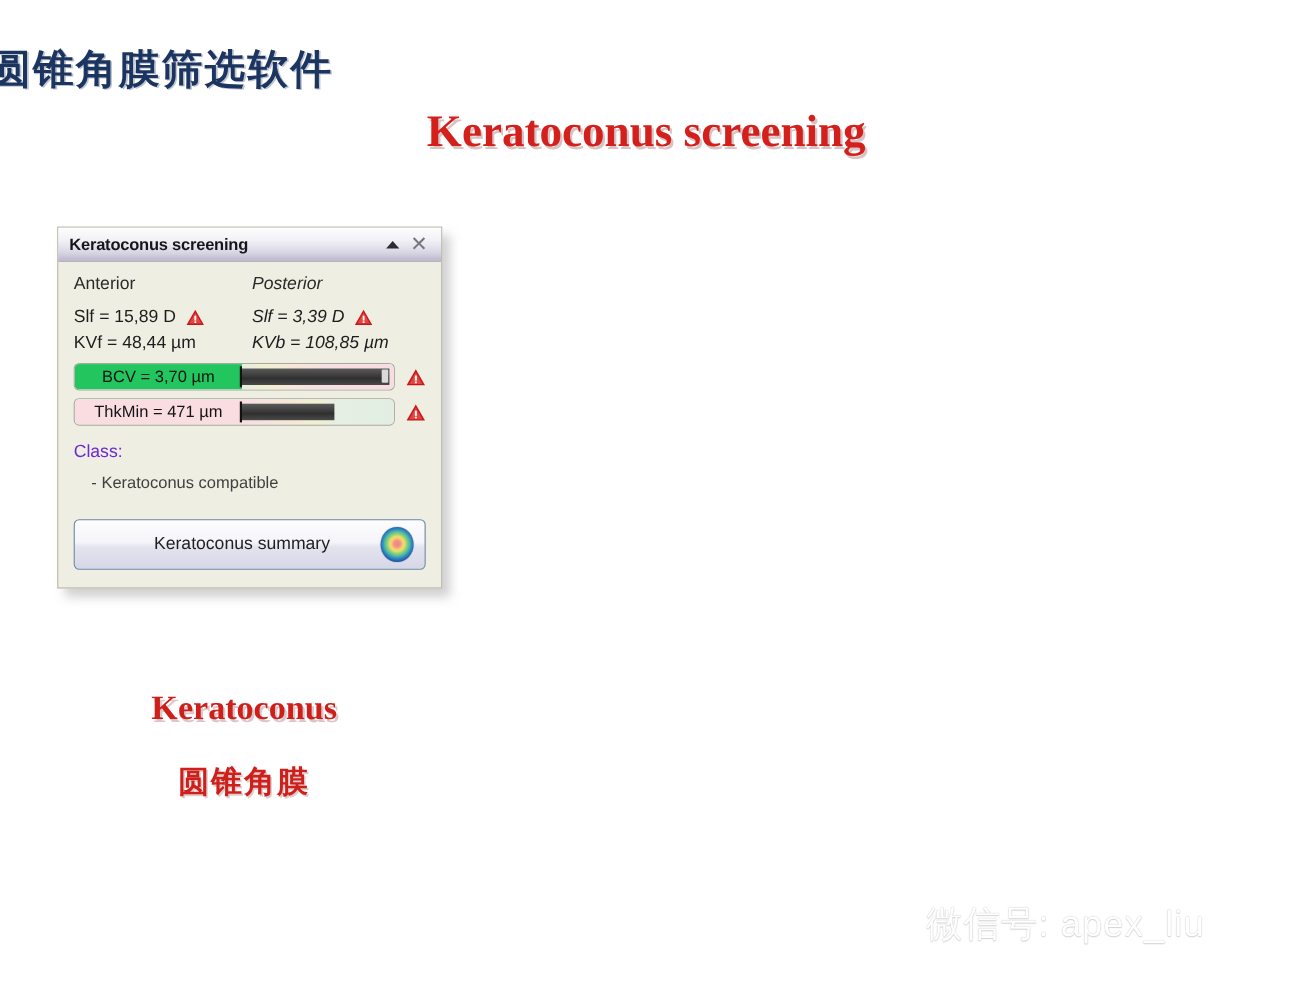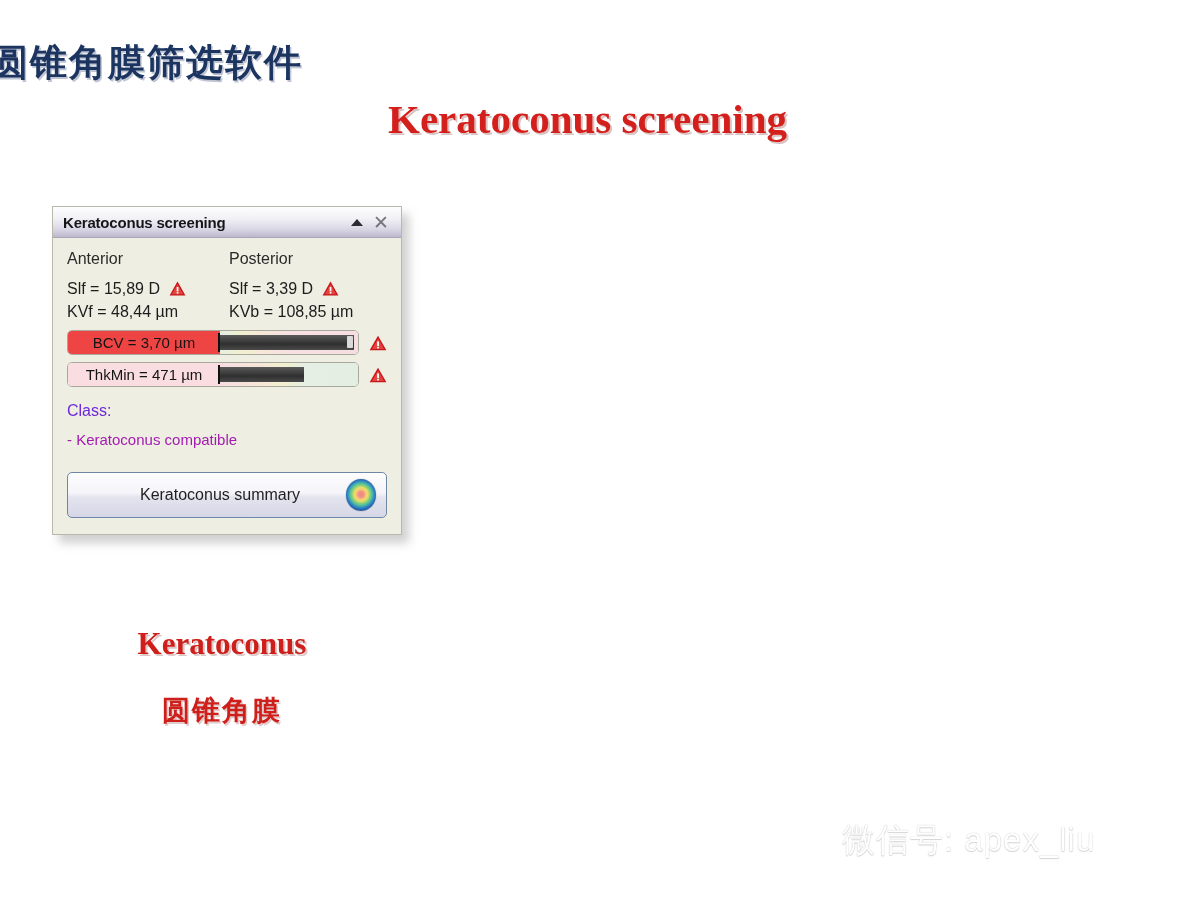--- a/index.html
+++ b/index.html
@@ -117,21 +117,21 @@
     border-right: 6px solid transparent;
     border-bottom: 7px solid #2b2b33;
   }
   .close-x { font-size: 19px; line-height: 1; color: #76767e; font-family: "Liberation Sans", sans-serif; }
 
   .dlg-body { padding: 12px 14px 16px 14px; }
 
   
   .metrics { display: flex; }
   .mcol { width: 50%; }
-  .mcol.right { padding-left: 4px; }
+  .mcol.right { padding-left: 4px; font-style: italic; }
   .mhead {
     font-size: 16px;
     color: #2a2a2a;
     margin-bottom: 9px;
     white-space: nowrap;
   }
   .mrow {
     display: flex;
     align-items: center;
     font-size: 16px;
@@ -172,21 +172,21 @@
     width: 152px;
     flex: none;
     display: flex;
     align-items: center;
     justify-content: center;
     font-size: 15px;
     color: #141414;
     white-space: nowrap;
     position: relative;
   }
-  .gauge .label.white { background: #ef4444; }
+  .gauge .label.white { background: #22c55e; }
   .gauge .label.pink  { background: #f9dde1; }
   .gauge .label:after {
     content: "";
     position: absolute;
     right: 0; top: 2px; bottom: 2px;
     width: 2px;
     background: #111;
   }
   .gauge .track {
     flex: 1;
@@ -215,23 +215,24 @@
   .gauge-row .warn { margin-left: 10px; width: 18px; height: 16px; }
 
   
   .class-label {
     font-size: 16px;
     color: #6d28d9;
     margin-top: 15px;
   }
   .class-value {
     font-size: 15px;
-    color: #a21caf;
+    color: #404040;
     margin-top: 11px;
     white-space: nowrap;
+    margin-left: 16px;
   }
 
   
   .summary-btn {
     margin-top: 24px;
     height: 44px;
     border: 1px solid #6e87a6;
     border-radius: 5px;
     background: linear-gradient(to bottom, #fdfdfe 0%, #f5f5fa 45%, #e4e4ef 55%, #d6d7e6 100%);
     display: flex;

